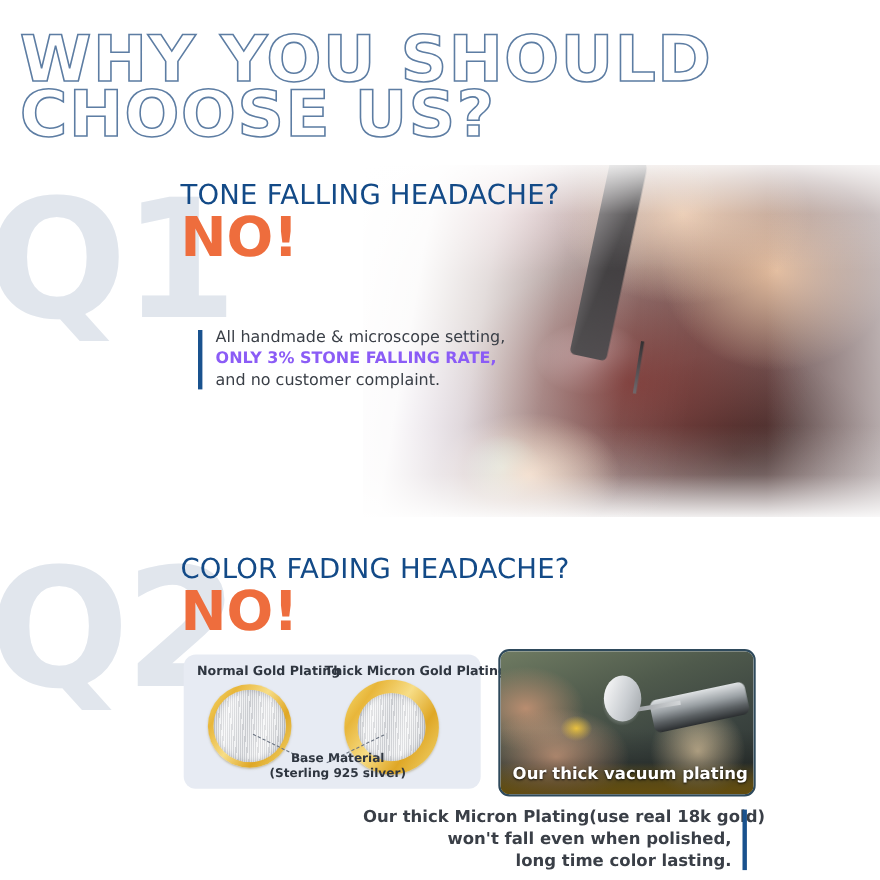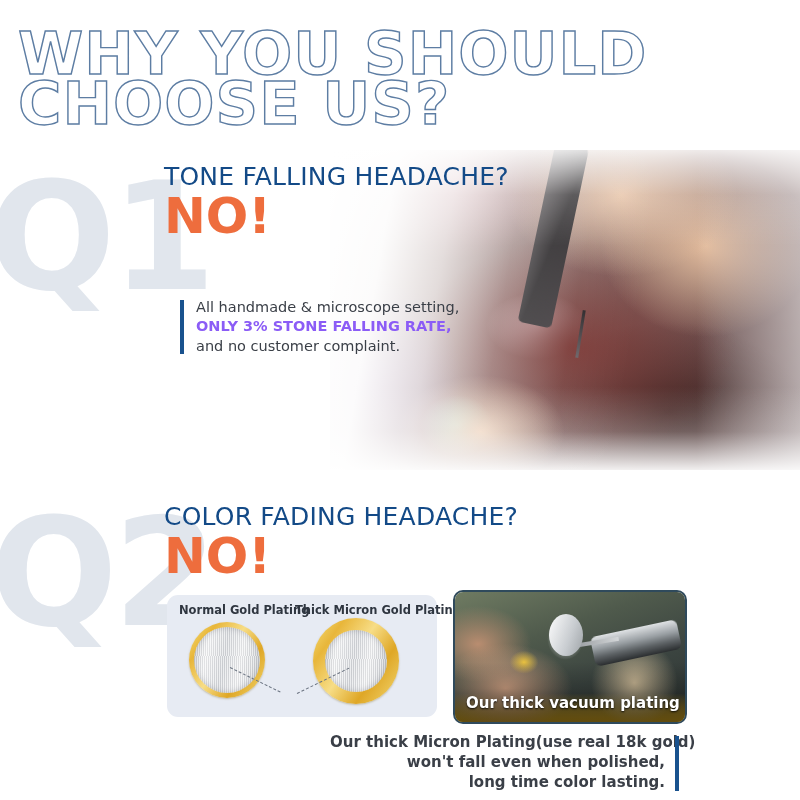--- a/index.html
+++ b/index.html
@@ -404,20 +404,24 @@
 
     <div class="coin-ring coin-ring-left"></div>
     <div class="coin coin-left"></div>
 
     <div class="coin-ring coin-ring-right"></div>
     <div class="coin coin-right"></div>
 
     <div class="leader leader-left"></div>
     <div class="leader leader-right"></div>
 
+    <div class="base-caption">
+      <div>Base Material</div>
+      <div class="sub">(Sterling 925 silver)</div>
+    </div>
   </div>
 
   <div class="photo-q2">
     <div class="photo-q2-img"></div>
     <div class="photo-q2-barrel"></div>
     <div class="photo-q2-shaft"></div>
     <div class="photo-q2-disc"></div>
     <div class="photo-q2-shade"></div>
     <div class="photo-q2-caption">
       <div>Our thick vacuum plating</div>

